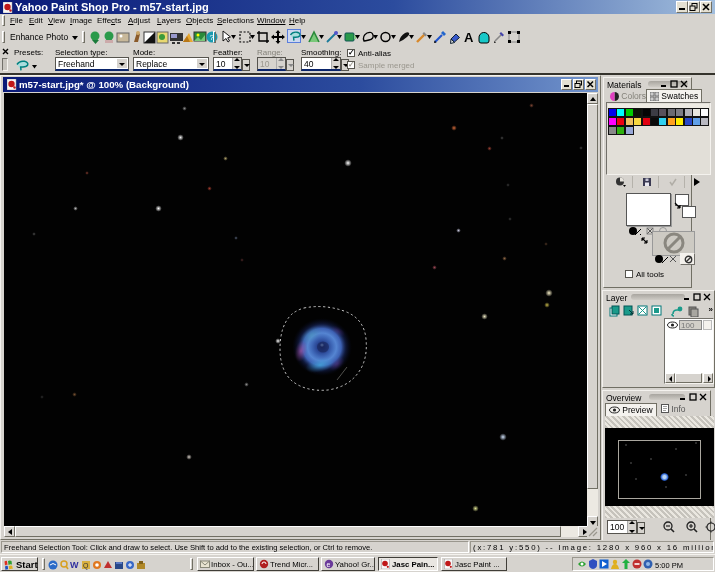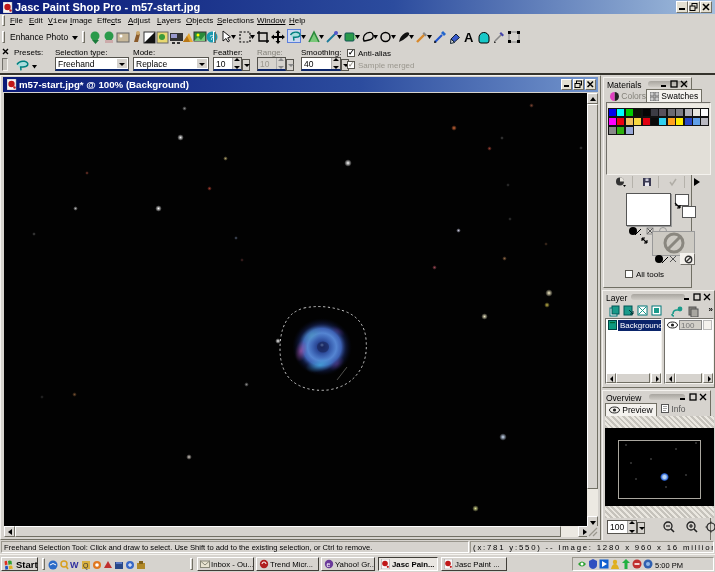--- a/index.html
+++ b/index.html
@@ -76,38 +76,38 @@
 </style>
 </head>
 <body>
 
 <div id="titlebar">
   <svg class="abs" style="left:3px;top:2px;" width="11" height="11" viewBox="0 0 11 11">
     <rect x="0" y="0" width="9" height="11" fill="#f8f8f8" stroke="#999" stroke-width="0.5"></rect>
     <circle cx="4.5" cy="5" r="3.2" fill="#c01818"></circle>
     <circle cx="7.5" cy="8.5" r="1.2" fill="#c01818"></circle>
   </svg>
-  <div class="txt">Jasc Paint Shop Pro - m57-start.jpg</div>
+  <div class="txt">Yahoo Paint Shop Pro - m57-start.jpg</div>
   <div class="capbtn" style="right:27px;">
       <div class="abs" style="left:2px;bottom:2px;width:6px;height:2px;background:#000;"></div>
     </div>
   <div class="capbtn" style="right:15px;"><svg width="10" height="10">
         <rect x="3" y="1.5" width="5" height="4.5" fill="none" stroke="#000"></rect>
         <rect x="1" y="4" width="5" height="4.5" fill="#e4e0d2" stroke="#000"></rect>
       </svg></div>
   <div class="capbtn" style="right:3px;"><svg width="10" height="10">
         <path d="M2 2 L8 8 M8 2 L2 8" stroke="#000" stroke-width="1.6"></path>
       </svg></div>
 </div>
 
 <div id="menubar">
   <div class="grip" style="left:2px;top:1px;height:11px;"></div>
   <span class="mi" style="left:10px;"><u>F</u>ile</span>
   <span class="mi" style="left:29px;"><u>E</u>dit</span>
-  <span class="mi" style="left:48px;font-family:Liberation Mono, monospace;"><u>V</u>iew</span>
+  <span class="mi" style="left:48px;"><u>V</u>iew</span>
   <span class="mi" style="left:70px;"><u>I</u>mage</span>
   <span class="mi" style="left:97px;">Effe<u>c</u>ts</span>
   <span class="mi" style="left:128px;"><u>A</u>djust</span>
   <span class="mi" style="left:157px;"><u>L</u>ayers</span>
   <span class="mi" style="left:186px;"><u>O</u>bjects</span>
   <span class="mi" style="left:217px;"><u>S</u>elections</span>
   <span class="mi" style="left:257px;text-decoration:underline;"><u>W</u>indow</span>
   <span class="mi" style="left:289px;"><u>H</u>elp</span>
 </div>
 
@@ -540,38 +540,20 @@
       <span style="position: absolute; left: 66px; top: 1px; width: 12px; height: 12px;"><svg width="12" height="12" viewBox="0 0 12 12">
           <path d="M2 9 q0 -4 4 -4 l3 0 m-6 6 q-2 0 -2 -2" stroke="#1a9a8a" stroke-width="1.6" fill="none"></path>
           <circle cx="9" cy="4" r="2.4" fill="#1a9a8a"></circle>
         </svg></span>
       <span style="position: absolute; left: 82px; top: 1px; width: 12px; height: 12px;"><svg width="12" height="12" viewBox="0 0 12 12">
           <rect x="2" y="2" width="7" height="8" fill="#8a8880" stroke="#555"></rect>
           <rect x="4" y="4" width="7" height="8" fill="#a8a6a0" stroke="#555"></rect>
         </svg></span>
       <span style="position: absolute; right: 1px; top: 1px; font-size: 8px; font-weight: bold;">»</span>
     </div>
-  <div class="abs in" style="left:2px;top:27px;width:57px;height:66px;background:#fff;">
-    <div class="abs" style="left:1px;top:1px;width:54px;height:11px;">
-      <svg style="position:absolute;left:1px;top:0;" width="9" height="10">
-          <rect x="0.5" y="0.5" width="8" height="9" fill="#0d9a80" stroke="#044"></rect>
-          <rect x="2" y="2" width="5" height="1.2" fill="#063"></rect>
-        </svg>
-      <span style="position:absolute;left:11px;top:0;right:0;bottom:0;background:#0a246a;color:#fff;font-size:8px;padding:1px 0 0 2px;">Background</span>
-    </div>
-    <div class="abs" style="left:0;bottom:0;width:55px;height:10px;background:#ece9e2;">
-      <div class="sbtn" style="left:0;top:0;width:10px;height:10px;">
-          <span class="sarr" style="border-right:3px solid #000;border-left:none;left:3px;top:2px;"></span>
-        </div>
-      <div class="sthumb" style="left:10px;top:0;width:34px;height:10px;"></div>
-      <div class="sbtn" style="right:0;top:0;width:10px;height:10px;">
-          <span class="sarr" style="border-left:3px solid #000;border-right:none;left:4px;top:2px;"></span>
-        </div>
-    </div>
-  </div>
   <div class="abs in" style="left:61px;top:27px;width:50px;height:66px;background:#fff;">
     <div class="abs" style="left:1px;top:1px;width:47px;height:11px;">
       <svg style="position:absolute;left:1px;top:1px;" width="11" height="8">
           <ellipse cx="5.5" cy="4" rx="5" ry="3" fill="none" stroke="#222" stroke-width="1"></ellipse>
           <circle cx="5.5" cy="4" r="1.6" fill="#222"></circle>
         </svg>
       <span style="position:absolute;left:13px;top:0;width:23px;height:10px;background:#d2cfc8;border:1px solid #888;color:#777;font-size:8px;padding-left:1px;">100</span>
       <span style="position:absolute;left:37px;top:0;width:9px;height:10px;background:#f4f2ee;border:1px solid #bbb;"></span>
     </div>
     <div class="abs" style="left:0;bottom:0;width:48px;height:10px;background:#ece9e2;">

